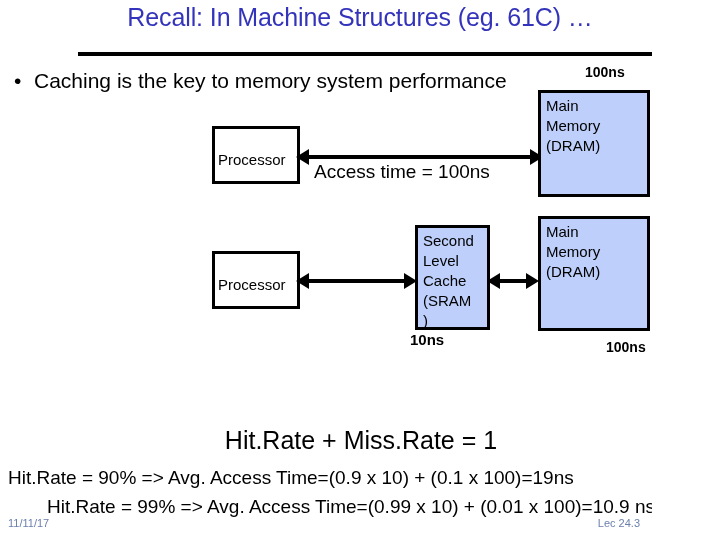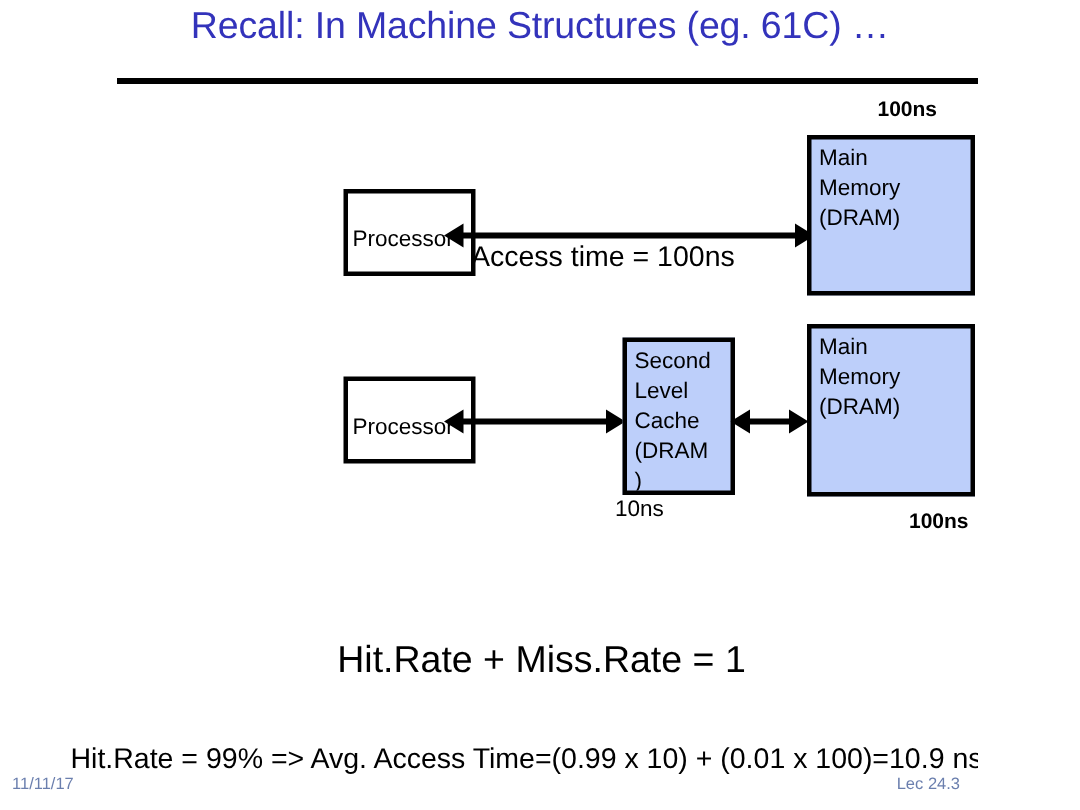--- a/index.html
+++ b/index.html
@@ -64,21 +64,21 @@
   
   .box {
     position: absolute;
     box-sizing: border-box;
     border: 3px solid #000000;
     font-size: 15px;
     line-height: 20px;
     overflow: hidden;
     white-space: nowrap;
   }
-  .box-white { background: #ffffff; margin-left: 17px; }
+  .box-white { background: #ffffff; }
   .box-blue  { background: #bdcffa; }
   .box-pad   { padding: 3px 5px 16px 5px; }
 
   
   .proc-text {
     position: absolute;
     left: 3px;
     top: 21px;
     font-size: 15px;
     line-height: 19px;
@@ -103,21 +103,21 @@
   .arrow-head.left  { border-right: 13px solid #000000; }
 
   
   .ns-label {
     position: absolute;
     font-size: 14px;
     line-height: 16px;
     font-weight: bold;
     white-space: nowrap;
   }
-  .ns-label.plain { font-weight: normal; }
+  .ns-label.plain { font-weight: bold; }
 
   .access-time {
     position: absolute;
     font-size: 19px;
     line-height: 22px;
     white-space: nowrap;
   }
 
   
   .avg-line {
@@ -164,20 +164,23 @@
   .footer-lec    { right: 12px; }
 </style>
 </head>
 <body>
 
 <div class="slide">
 
   <div class="title">Recall: In Machine Structures (eg. 61C) …</div>
   <div class="title-rule"></div>
 
+  <div class="bullet-line">
+    <span class="bullet-dot">•</span><span>Caching is the key to memory system performance</span>
+  </div>
 
   <div class="ns-label" style="left:585px; top:64px;">100ns</div>
 
   <div class="box box-white" style="left:212px; top:126px; width:88px; height:58px;">
     <div class="proc-text">Processor</div>
   </div>
 
   <div class="arrow-line" style="left:308px; top:155px; width:228px;"></div>
   <div class="arrow-head left" style="left:296px; top:149px;"></div>
   <div class="arrow-head right" style="left:530px; top:149px;"></div>
@@ -195,37 +198,38 @@
   </div>
 
   <div class="arrow-line" style="left:308px; top:279px; width:100px;"></div>
   <div class="arrow-head left" style="left:296px; top:273px;"></div>
   <div class="arrow-head right" style="left:404px; top:273px;"></div>
 
   <div class="box box-blue box-pad" style="left:415px; top:225px; width:75px; height:105px;">
     <div>Second</div>
     <div>Level</div>
     <div>Cache</div>
-    <div>(DRAM</div>
+    <div>(SRAM</div>
     <div>)</div>
   </div>
   <div class="ns-label plain" style="left:410px; top:332px; font-size:15px;">10ns</div>
 
   <div class="arrow-line" style="left:498px; top:279px; width:34px;"></div>
   <div class="arrow-head left" style="left:487px; top:273px;"></div>
   <div class="arrow-head right" style="left:526px; top:273px;"></div>
 
   <div class="box box-blue box-pad" style="left:538px; top:216px; width:112px; height:115px;">
     <div>Main</div>
     <div>Memory</div>
     <div>(DRAM)</div>
   </div>
   <div class="ns-label" style="left:606px; top:339px;">100ns</div>
 
 
   <div class="hitmiss-line">Hit.Rate + Miss.Rate = 1</div>
 
+  <div class="eq-line eq-1">Hit.Rate = 90% =&gt; Avg. Access Time=(0.9 x 10) + (0.1 x 100)=19ns</div>
   <div class="eq-line eq-2">Hit.Rate = 99% =&gt; Avg. Access Time=(0.99 x 10) + (0.01 x 100)=10.9 ns</div>
 
   <div class="footer footer-date">11/11/17</div>
   <div class="footer footer-lec">Lec 24.3</div>
 
 </div>
 
 </body></html>

